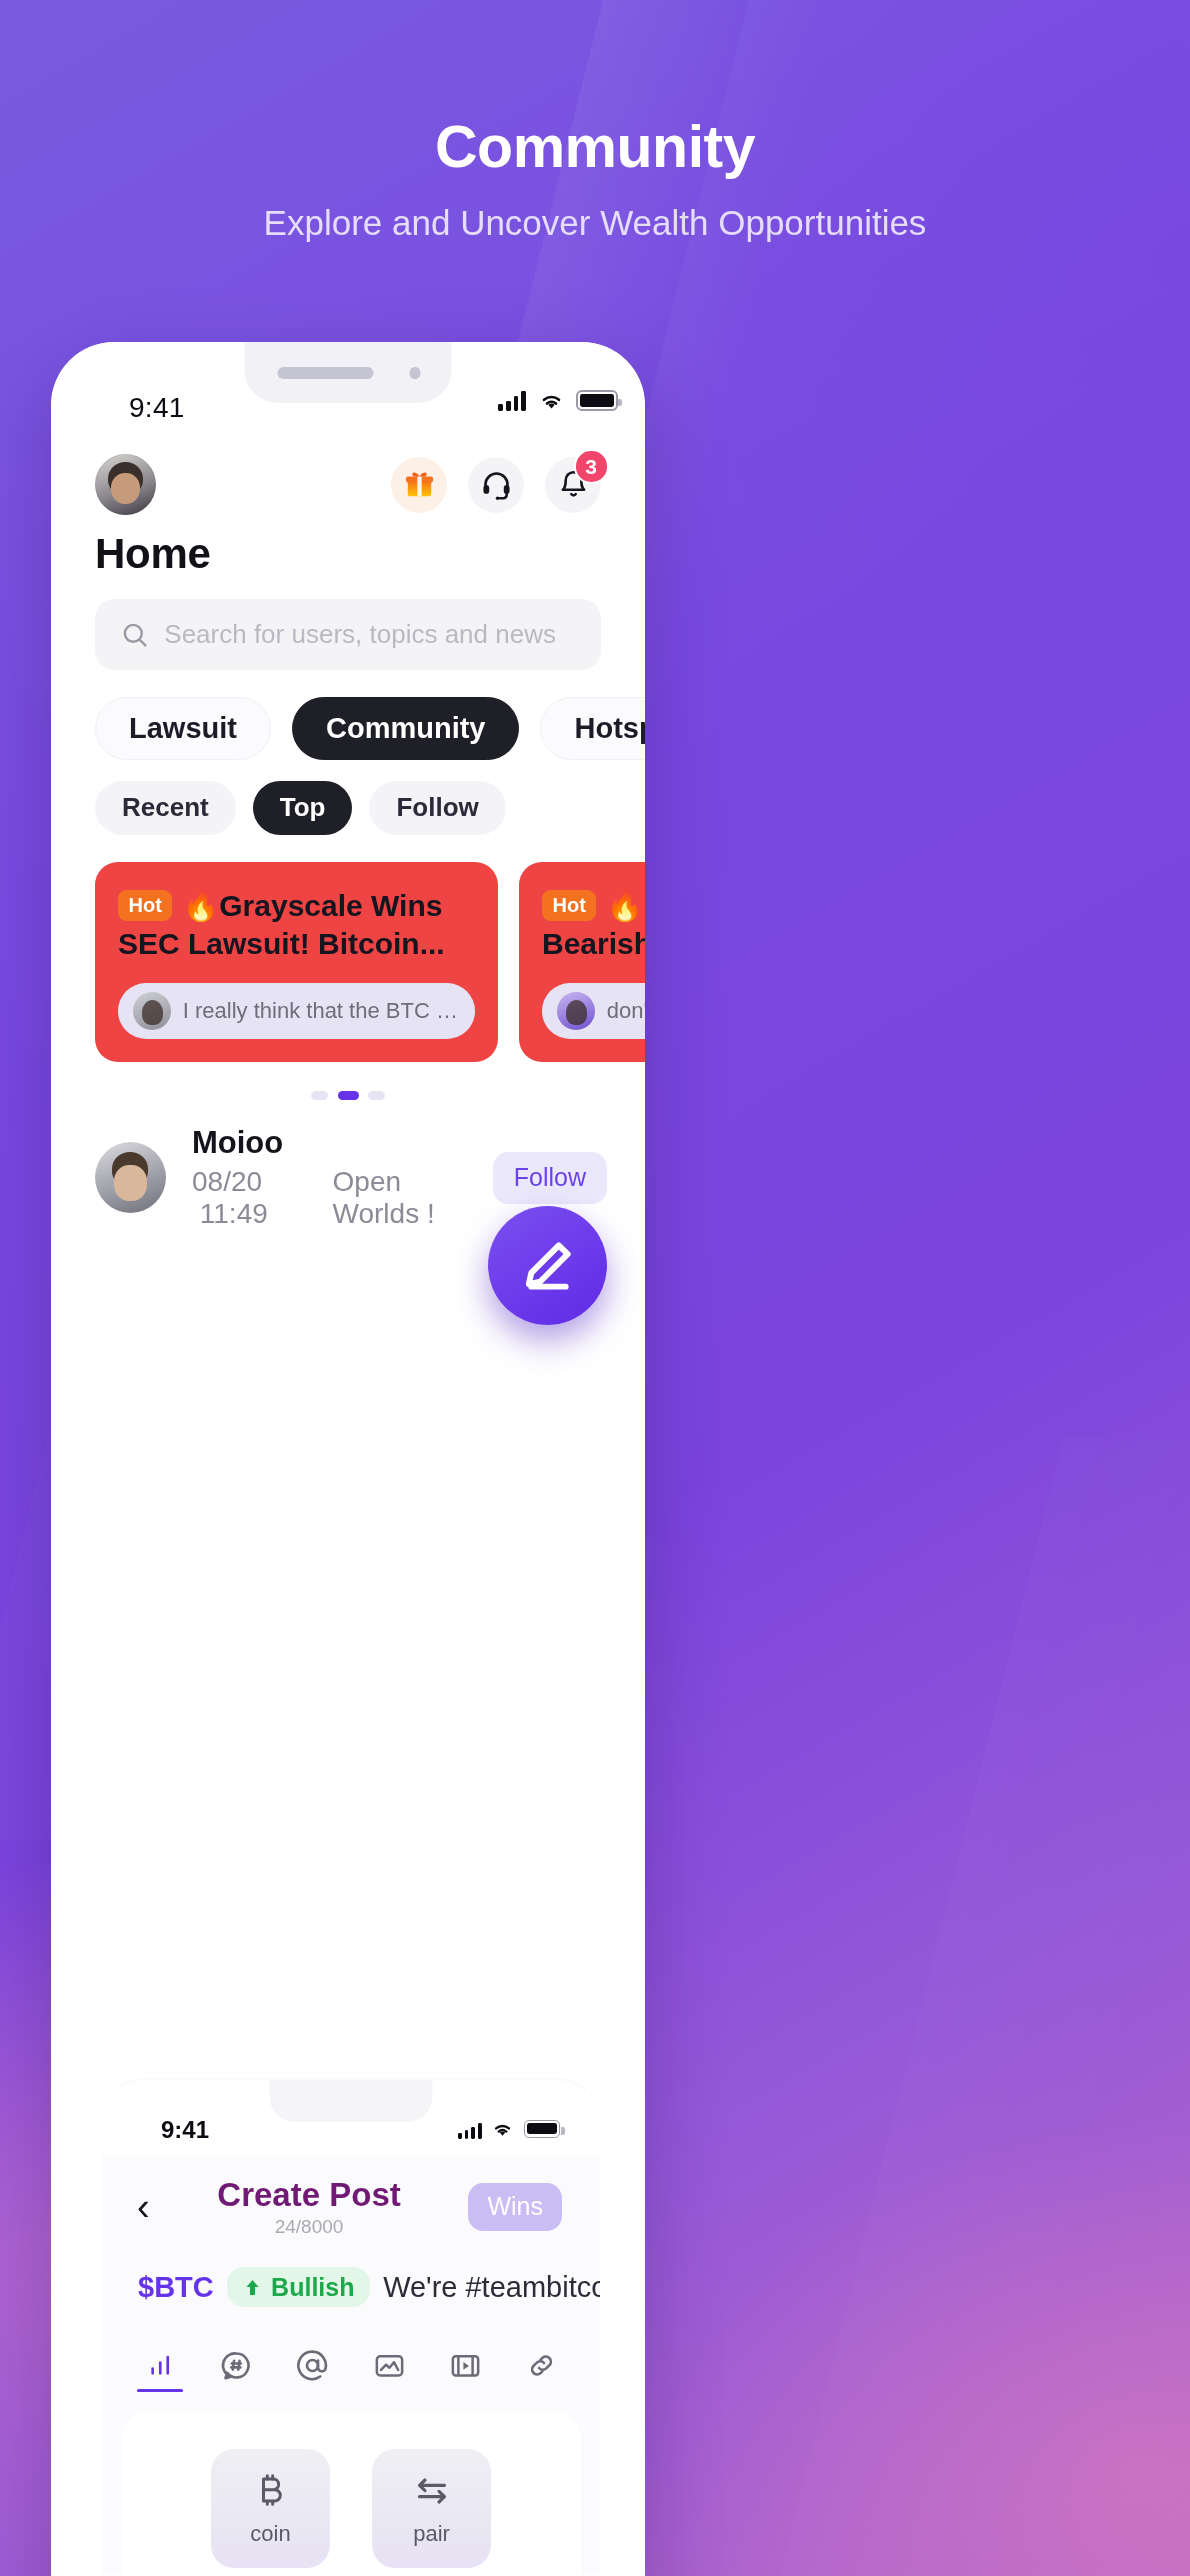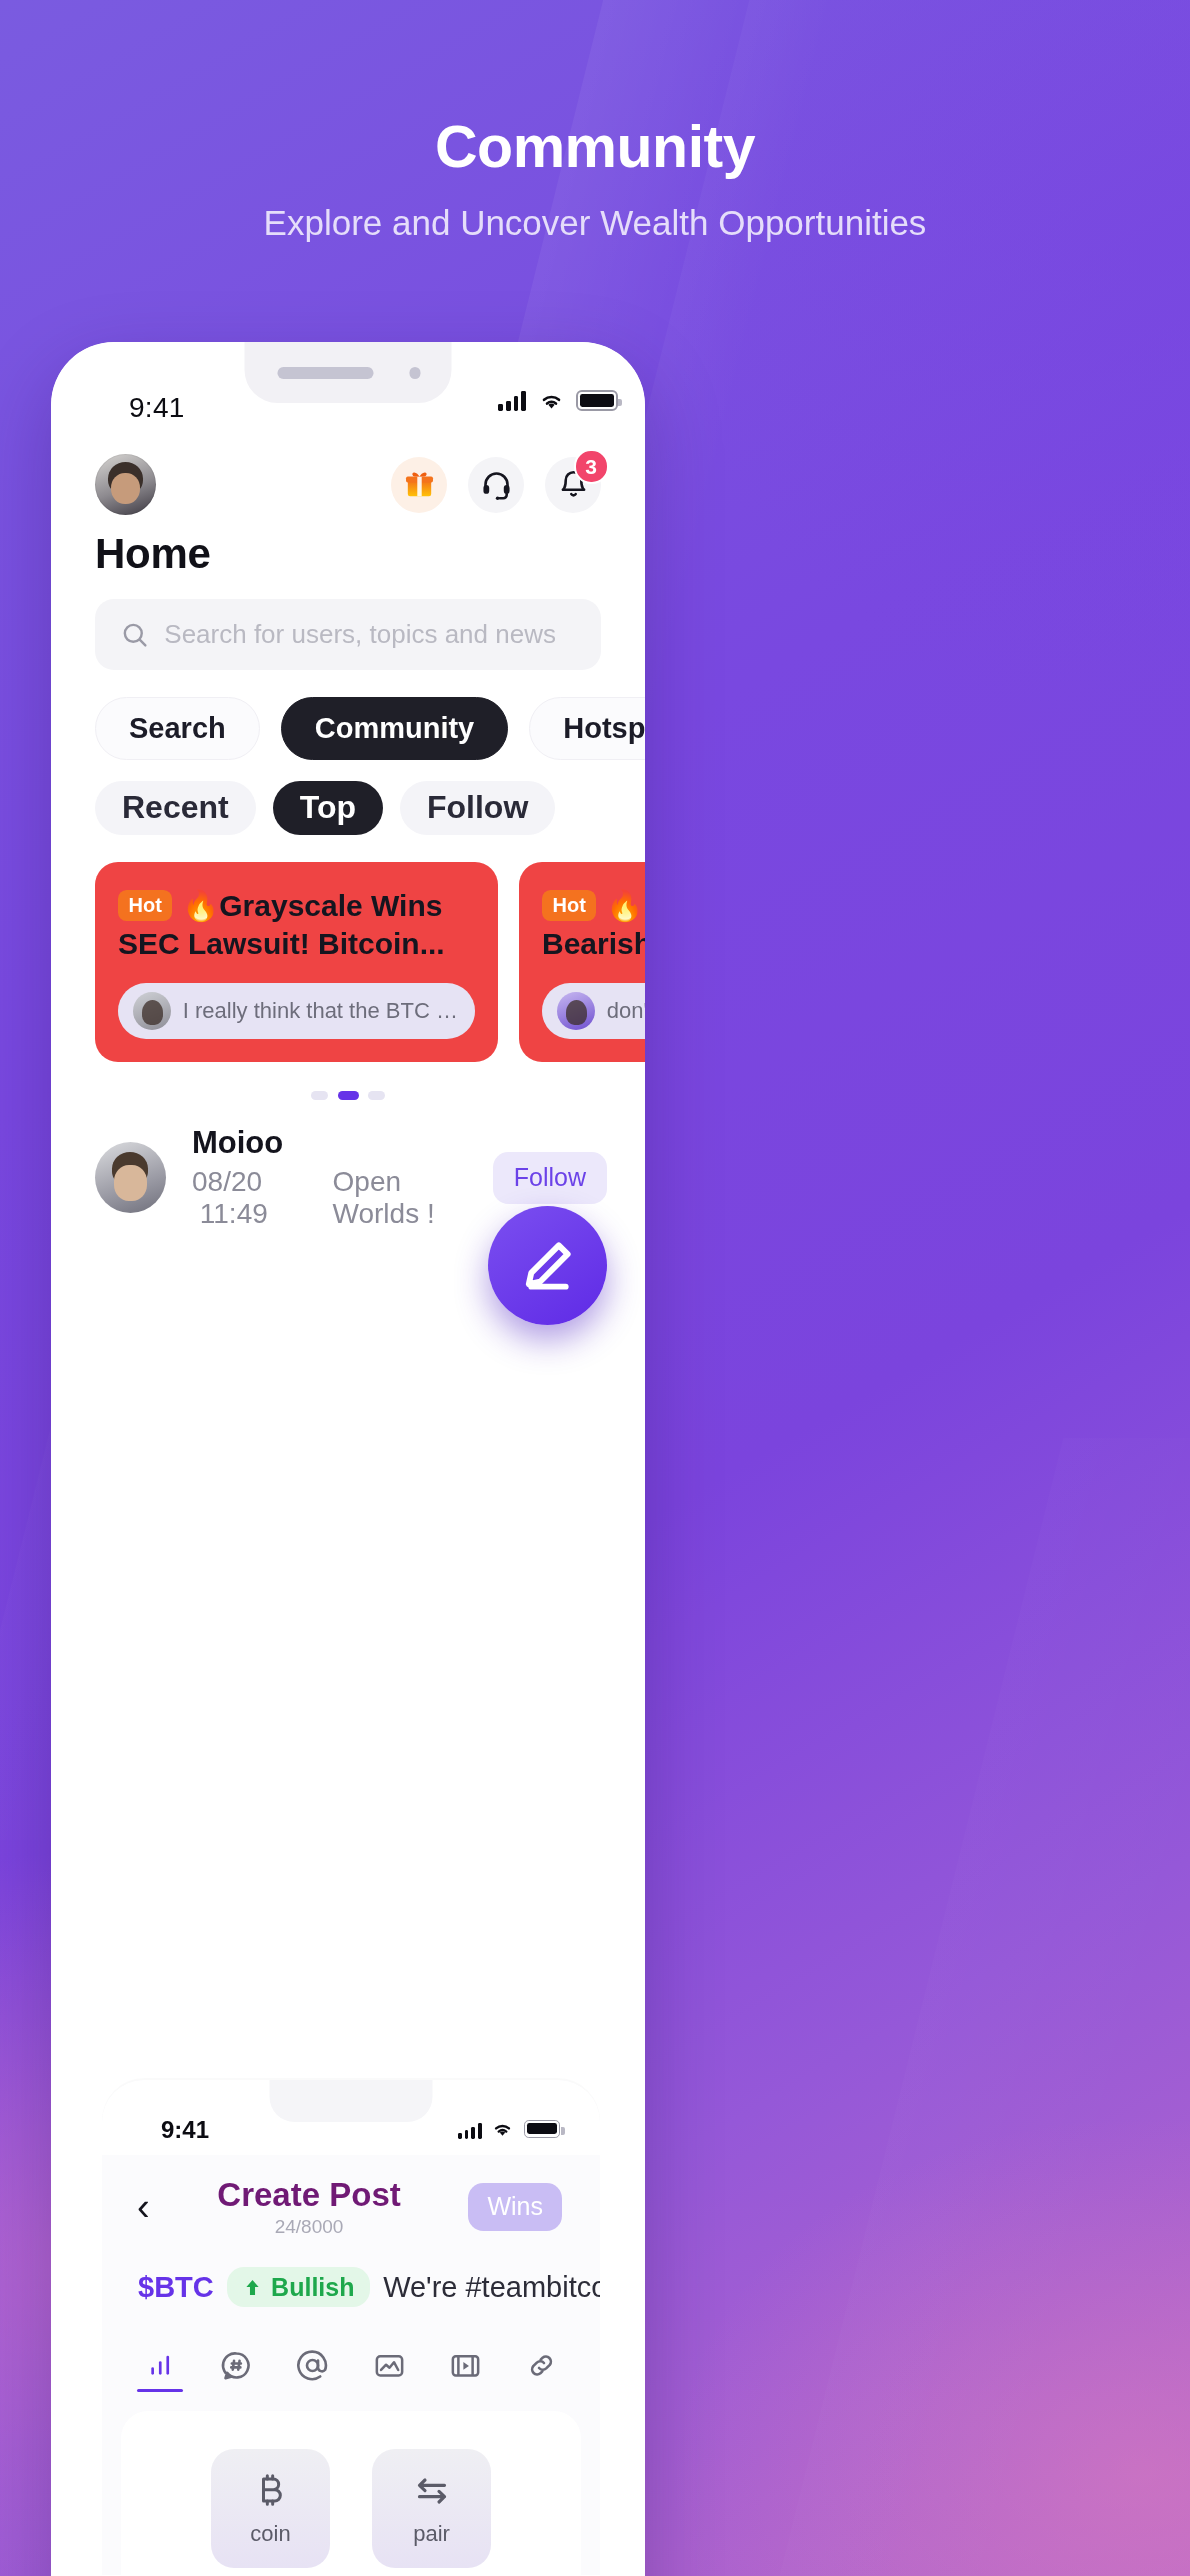--- a/index.html
+++ b/index.html
@@ -187,21 +187,21 @@
     flex: none;
   }
   .pill.active { background: #1f1f28; color: #fff; border-color:#1f1f28; }
 
   .subtabs {
     display:flex; gap: 17px; padding: 21px 0 0 44px;
   }
   .chip {
     height: 54px; border-radius: 27px;
     display:flex; align-items:center; justify-content:center;
-    padding: 0 27px; font-size: 32px; font-weight: 600;
+    padding: 0 27px; font-size: 26px; font-weight: 600;
     background:#f4f4f8; color:#2a2a38;
   }
   .chip.active { background:#1f1f28; color:#fff; }
 
   
   .hotrow {
     display:flex; gap: 21px; padding: 27px 0 0 44px;
   }
   .hotcard {
     width: 403px; flex:none;
@@ -459,21 +459,21 @@
       <div class="search">
         <svg width="29" height="29" viewBox="0 0 24 24" fill="none" stroke="#9a9aa6" stroke-width="2" stroke-linecap="round">
           <circle cx="11" cy="11" r="7"></circle>
             <path d="M16.5 16.5L21 21"></path>
         </svg>
         <span class="search-ph">Search for users, topics and news</span>
       </div>
 
       <div class="tabs">
         <div class="pill">
-          <span>Search</span>
+          <span>Lawsuit</span>
         </div>
         <div class="pill active">
           <span>Community</span>
         </div>
         <div class="pill">
           <span>Hotspot</span>
 
         </div>
 
       </div>

